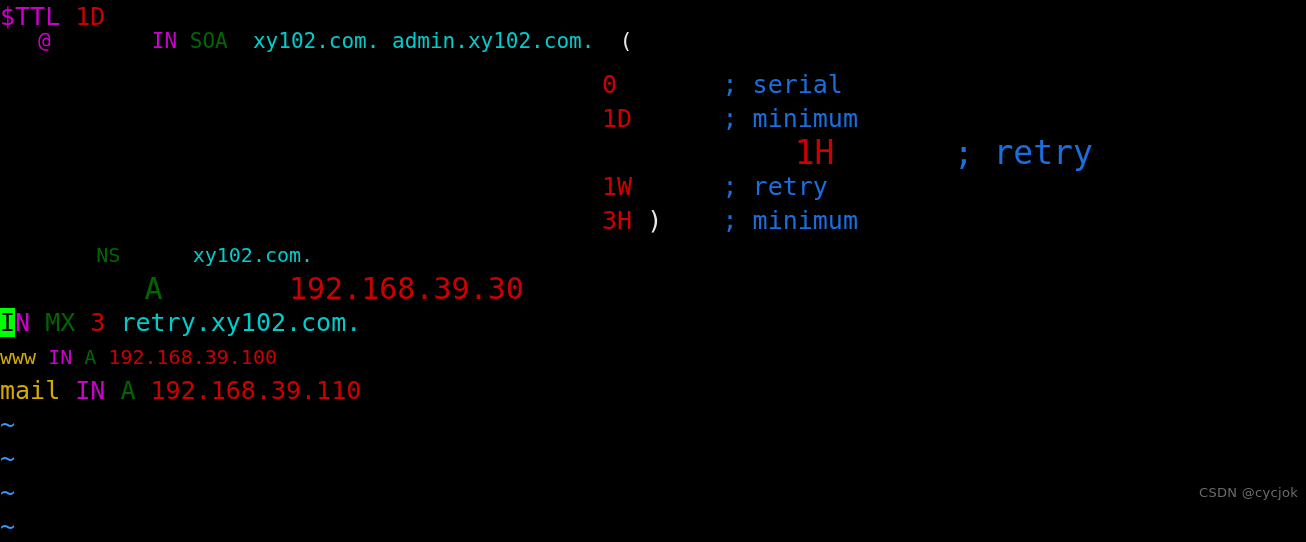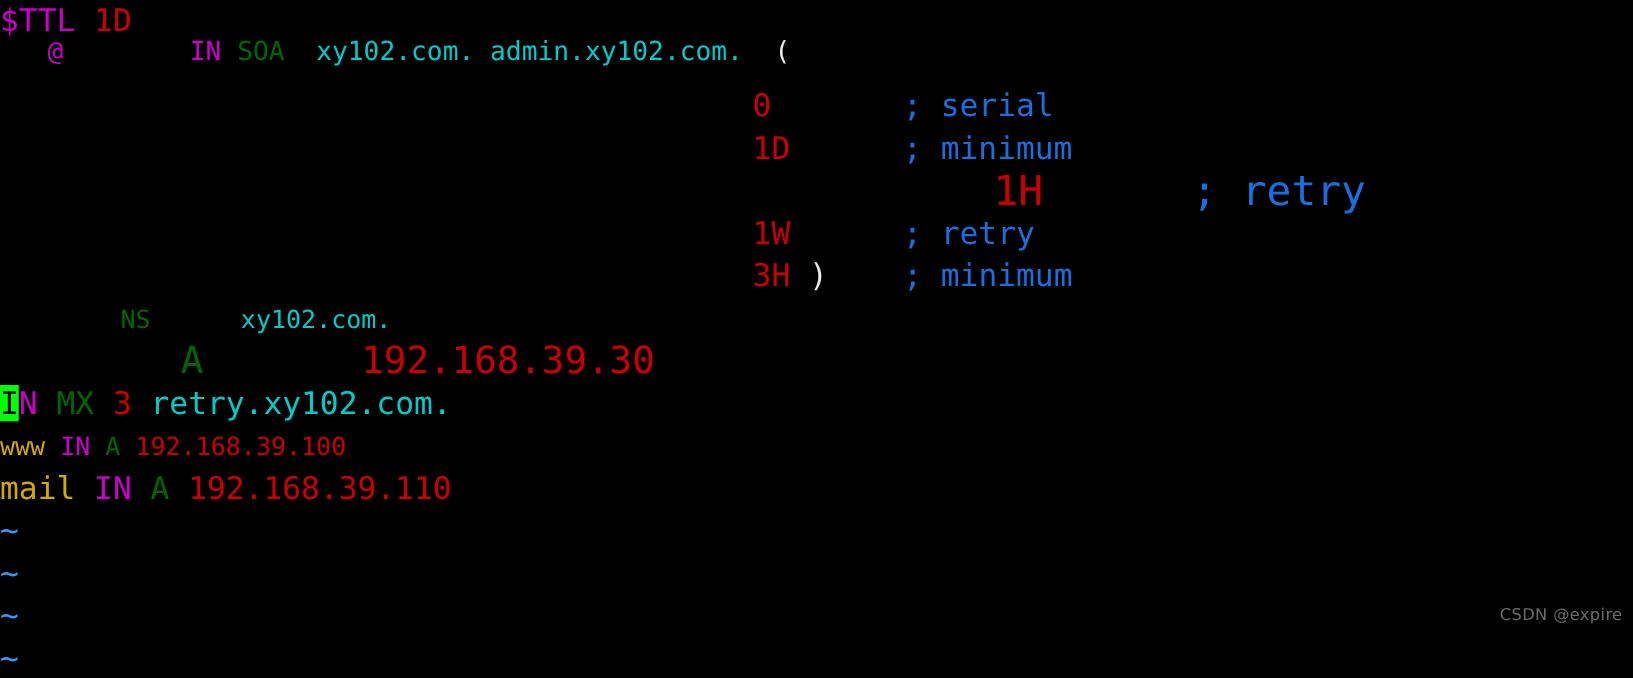--- a/index.html
+++ b/index.html
@@ -71,14 +71,14 @@
       <div class="line" style="top: 238px; font-size: 20px;"><span class="seg c-white">        </span><span class="seg c-green">NS</span><span class="seg c-white">      </span><span class="seg c-cyan">xy102.com.</span></div>
       <div class="line" style="top: 272px; font-size: 30px;"><span class="seg c-white">        </span><span class="seg c-green">A</span><span class="seg c-white">       </span><span class="seg c-red">192.168.39.30</span></div>
       <div class="line" style="top: 306px; font-size: 25px;"><span class="seg cursor">I</span><span class="seg c-magenta">N </span><span class="seg c-green">MX </span><span class="seg c-red">3 </span><span class="seg c-cyan">retry.xy102.com.</span></div>
       <div class="line" style="top: 340px; font-size: 20px;"><span class="seg c-yellow">www </span><span class="seg c-magenta">IN </span><span class="seg c-green">A </span><span class="seg c-red">192.168.39.100</span></div>
       <div class="line" style="top: 374px; font-size: 25px;"><span class="seg c-yellow">mail </span><span class="seg c-magenta">IN </span><span class="seg c-green">A </span><span class="seg c-red">192.168.39.110</span></div>
       <div class="line" style="top: 408px; font-size: 25px;"><span class="seg c-tilde">~</span></div>
       <div class="line" style="top: 442px; font-size: 25px;"><span class="seg c-tilde">~</span></div>
       <div class="line" style="top: 476px; font-size: 25px;"><span class="seg c-tilde">~</span></div>
       <div class="line" style="top: 510px; font-size: 25px;"><span class="seg c-tilde">~</span></div>
     </div>
-  <div id="watermark">CSDN @expire</div>
+  <div id="watermark">CSDN @cycjok</div>
 </div>
 
 </body></html>

